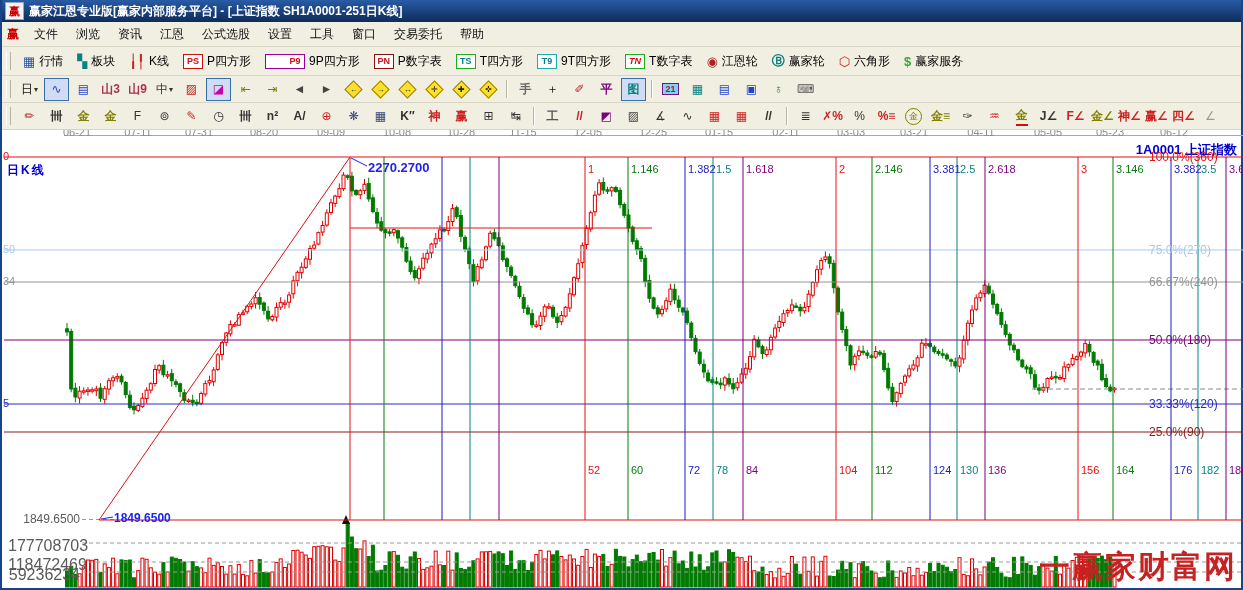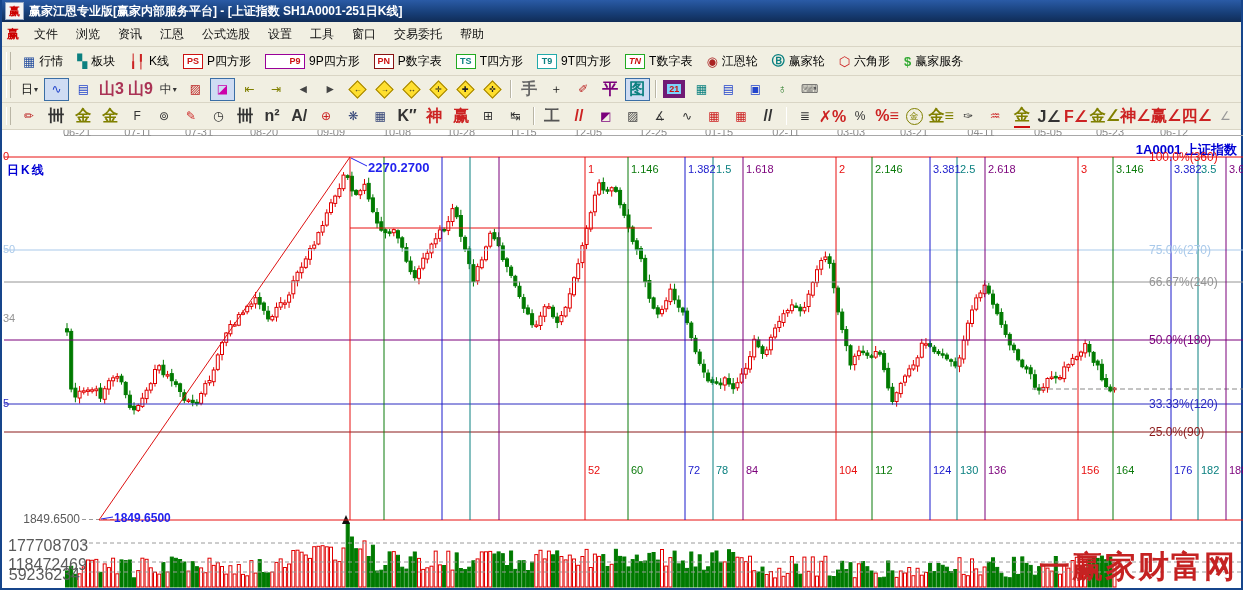--- a/index.html
+++ b/index.html
@@ -20,27 +20,27 @@
        padding:0 2px;position:relative;z-index:5;}
   .tb1{height:28px;}  .tb2{height:26px;}  .tb3{height:26px;}
   .grip{width:3px;height:18px;border-left:1px solid #fff;border-right:1px solid #b9b5a5;margin:0 5px 0 2px;}
   .tb1item{display:flex;align-items:center;gap:4px;padding:2px 7px;font-size:12px;white-space:nowrap;cursor:default;}
   .badge{min-width:16px;height:13px;font-size:9px;font-weight:bold;display:inline-flex;align-items:center;
        justify-content:center;border:1px solid;background:#fff;padding:0 1px;}
   .gly{display:inline-flex;align-items:center;justify-content:center;font-size:13px;font-weight:bold;}
   .tbtn{min-width:23px;height:21px;display:inline-flex;align-items:center;justify-content:center;
        font-size:12px;margin:0 1px;border:1px solid transparent;cursor:default;white-space:nowrap;}
   .tbtn.active{background:#cfdcf3;border-color:#3a6ea5;}
-  .tbtn .g2{font-size:16px;font-weight:bold;}
+  .tbtn .g2{font-size:12px;font-weight:bold;}
   .sep{width:1px;height:18px;background:#b9b5a5;border-right:1px solid #fff;margin:0 4px;}
   .ddarr{font-size:8px;color:#333;margin-left:1px;}
   .dia{width:11px;height:11px;background:#ffdf2e;border:1px solid #a08000;transform:rotate(45deg);
        display:flex;align-items:center;justify-content:center;}
   .dia span{transform:rotate(-45deg);font-size:8px;color:#222;font-weight:bold;}
-  .cal{color:#cc1111;border:4px solid #701a75;font-size:9px;font-weight:bold;padding:0 2px;background:#7dd3fc;}
+  .cal{color:#cc1111;border:1px solid #701a75;font-size:9px;font-weight:bold;padding:0 2px;background:#7dd3fc;}
   .round{border:1px solid #808000;border-radius:50%;width:15px;height:15px;display:inline-flex;
        align-items:center;justify-content:center;font-size:9px;}
   .redline{border-bottom:2px solid #cc1111;}
   
   #chartsvg{position:absolute;inset:0;z-index:1;}
   #labels{position:absolute;inset:0;z-index:2;pointer-events:none;}
   .dlab{position:absolute;top:126px;width:44px;text-align:center;font-size:11px;color:#8d8d8d;}
   .mode-label{position:absolute;left:5px;top:134px;color:#0000d4;font-weight:bold;font-size:12px;letter-spacing:2px;margin-top:28px;}
   .symbol-label{position:absolute;right:4px;top:141px;color:#0000d4;font-size:13px;font-weight:bold;white-space:nowrap;}
   .pctl{position:absolute;left:1147px;font-size:12px;white-space:nowrap;}
@@ -1199,21 +1199,21 @@
       <div class="dlab" style="left: 1086px;">05-23</div>
       <div class="dlab" style="left: 1150px;">06-12</div>
       <div class="pctl" style="top: 150px; color: rgb(232, 16, 16);">100.0%(360)</div>
       <div class="pctl" style="top: 243px; color: rgb(169, 201, 234);">75.0%(270)</div>
       <div class="pctl" style="top: 275px; color: rgb(148, 148, 148);">66.67%(240)</div>
       <div class="pctl" style="top: 333px; color: rgb(123, 0, 123);">50.0%(180)</div>
       <div class="pctl" style="top: 397px; color: rgb(42, 42, 192);">33.33%(120)</div>
       <div class="pctl" style="top: 425px; color: rgb(139, 26, 26);">25.0%(90)</div>
       <div class="lpl" style="top: 150px; color: rgb(232, 16, 16);">0</div>
       <div class="lpl" style="top: 243px; color: rgb(169, 201, 234);">50</div>
-      <div class="lpl" style="top: 275px; color: rgb(148, 148, 148); margin-top: 37px;">34</div>
+      <div class="lpl" style="top: 275px; color: rgb(148, 148, 148);">34</div>
       <div class="lpl" style="top: 397px; color: rgb(42, 42, 192);">5</div>
       <div class="vtl" style="left: 586px; top: 163px; color: rgb(232, 16, 16);">1</div>
       <div class="vtl" style="left: 586px; top: 464px; color: rgb(232, 16, 16);">52</div>
       <div class="vtl" style="left: 629px; top: 163px; color: rgb(11, 122, 11);">1.146</div>
       <div class="vtl" style="left: 629px; top: 464px; color: rgb(11, 122, 11);">60</div>
       <div class="vtl" style="left: 686px; top: 163px; color: rgb(27, 27, 204);">1.382</div>
       <div class="vtl" style="left: 686px; top: 464px; color: rgb(27, 27, 204);">72</div>
       <div class="vtl" style="left: 714px; top: 163px; color: rgb(11, 128, 128);">1.5</div>
       <div class="vtl" style="left: 714px; top: 464px; color: rgb(11, 128, 128);">78</div>
       <div class="vtl" style="left: 744px; top: 163px; color: rgb(123, 0, 123);">1.618</div>

